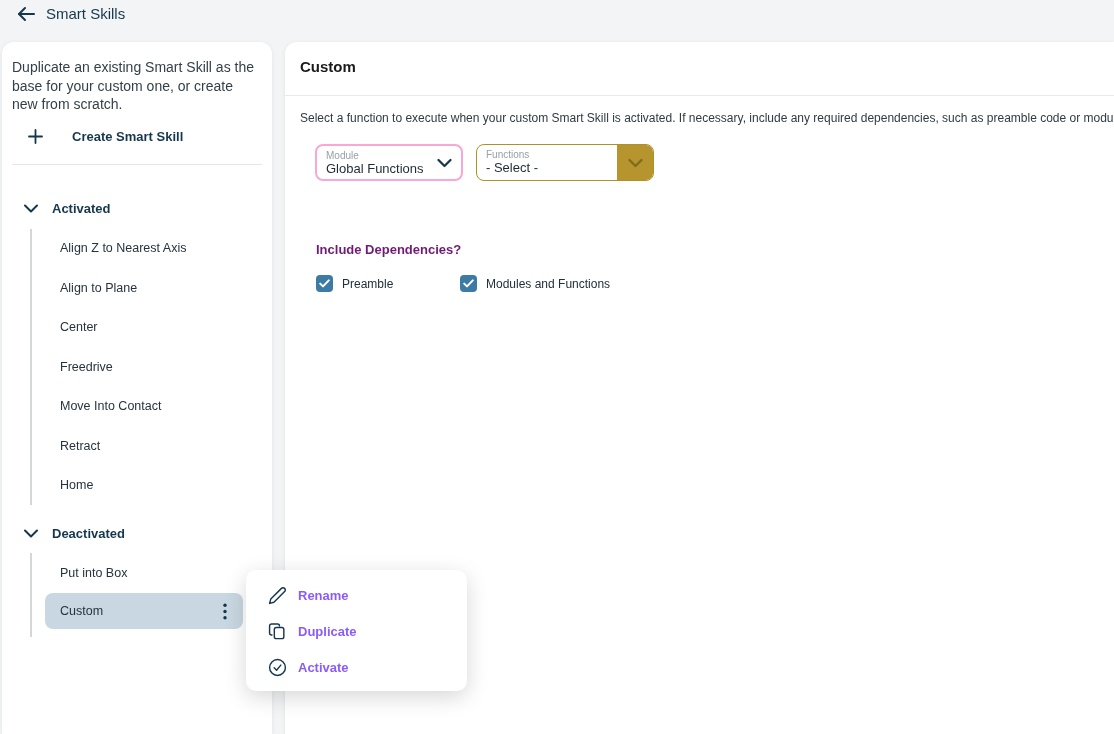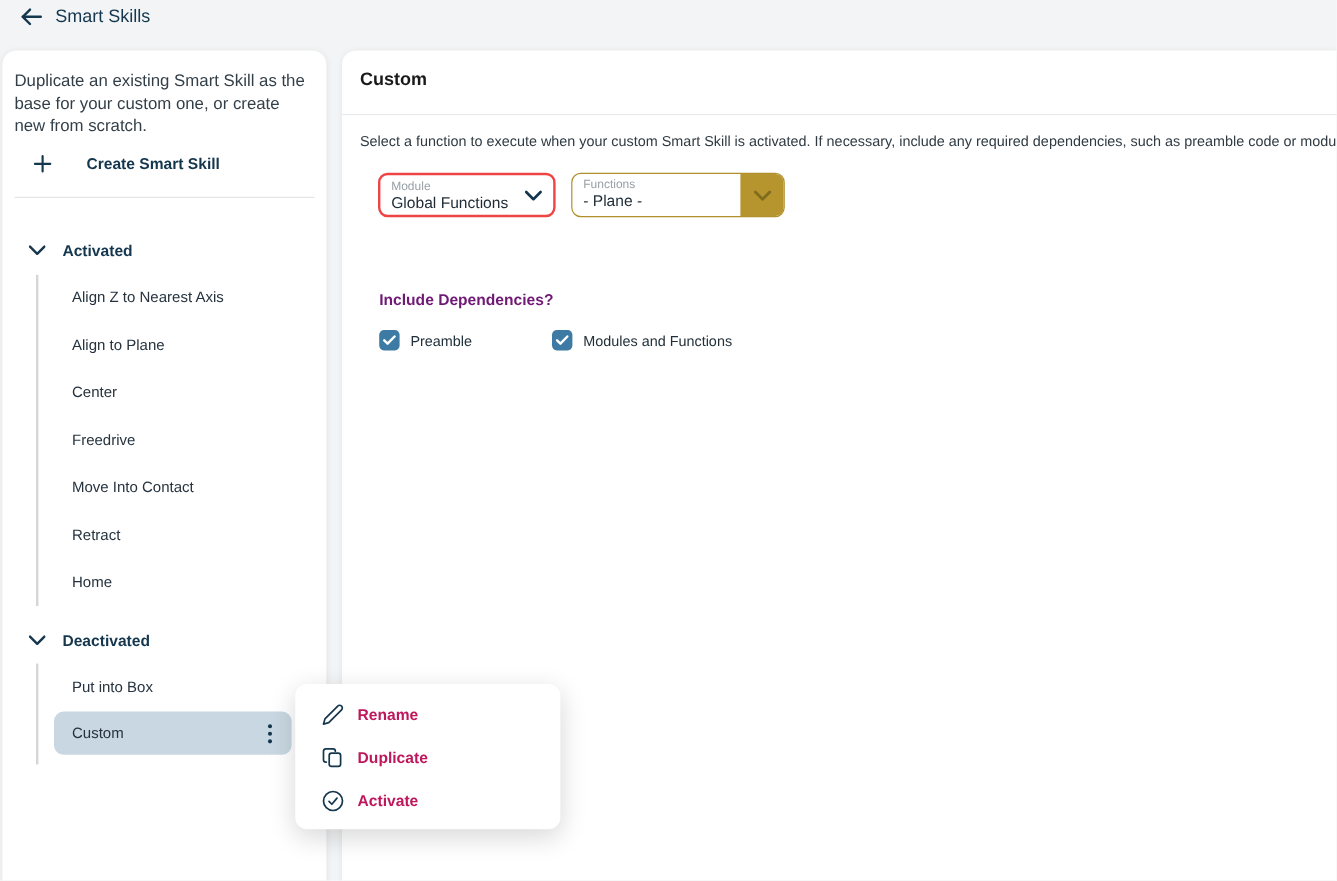--- a/index.html
+++ b/index.html
@@ -38,33 +38,33 @@
     background:#c8d7e1; border-radius:8px;
     display:flex; align-items:center; justify-content:space-between;
   }
   .kebab { display:flex; align-items:center; cursor:pointer; }
 
   
   .ctx-menu { position:absolute; left:246px; top:570px; width:221px; height:121px;
     background:#fff; border-radius:10px; box-shadow:0 6px 22px rgba(0,0,0,.16);
     padding-top:7px; z-index:10; }
   .ctx-item { height:36px; display:flex; align-items:center; padding-left:22px; gap:11px; cursor:pointer; }
-  .ctx-label { font-size:13px; font-weight:bold; color:#be185d; }
+  .ctx-label { font-size:13px; font-weight:bold; color:#8b5cf6; }
 
   
   .main-title { position:absolute; left:15px; top:16px; font-size:15px; font-weight:bold; color:#1a1a1a; }
   .main-divider { position:absolute; left:0; top:53px; width:100%; border-top:1px solid #e8e9ea; }
   .main-desc { position:absolute; left:15px; top:69px; width:814px; font-size:12px; color:#2f3a42;
     white-space:nowrap; overflow:hidden; }
 
   .select { position:absolute; top:102px; height:37px; border-radius:8px; background:#fff; cursor:pointer; }
   .select .inner { padding:4px 0 0 9px; }
   .select .flabel { font-size:10px; color:#97a1a7; line-height:11px; }
   .select .fvalue { font-size:13px; color:#1d2b35; line-height:16px; }
-  .module-select { left:30px; width:148px; border:2px solid #ef4444; }
+  .module-select { left:30px; width:148px; border:2px solid #f9a8d4; }
   .module-select .chev { position:absolute; right:9px; top:50%; transform:translateY(-50%); }
   .functions-select { left:191px; width:178px; border:1.5px solid #b18f2a; overflow:hidden; }
   .gold-tab { position:absolute; right:-1px; top:-1px; bottom:-1px; width:37px; background:#b6952e;
     display:flex; align-items:center; justify-content:center; cursor:pointer; }
 
   .deps-heading { position:absolute; left:31px; top:200px; font-size:13px; font-weight:bold; color:#701a75; }
   .checkbox-row { position:absolute; top:233px; display:flex; align-items:center; gap:9px; }
   .cbrow-1 { left:31px; } .cbrow-2 { left:175px; }
   .checkbox { width:17px; height:17px; border-radius:4px; background:#3e7ba4;
     display:flex; align-items:center; justify-content:center; cursor:pointer; }
@@ -158,21 +158,21 @@
     <span class="chev">
       <svg width="15" height="10" viewBox="0 0 15 10" fill="none" stroke="#15374e" stroke-width="2.2" stroke-linecap="round" stroke-linejoin="round">
         <polyline points="1.5,2 7.5,8 13.5,2"></polyline>
       </svg>
     </span>
   </div>
 
   <div class="select functions-select">
     <div class="inner">
       <div class="flabel">Functions</div>
-      <div class="fvalue">- Plane -</div>
+      <div class="fvalue">- Select -</div>
     </div>
     <div class="gold-tab">
       <span>
         <svg width="15" height="10" viewBox="0 0 15 10" fill="none" stroke="#806c1d" stroke-width="2.4" stroke-linecap="round" stroke-linejoin="round">
           <polyline points="1.5,2 7.5,8 13.5,2"></polyline>
         </svg>
       </span>
     </div>
   </div>
 

